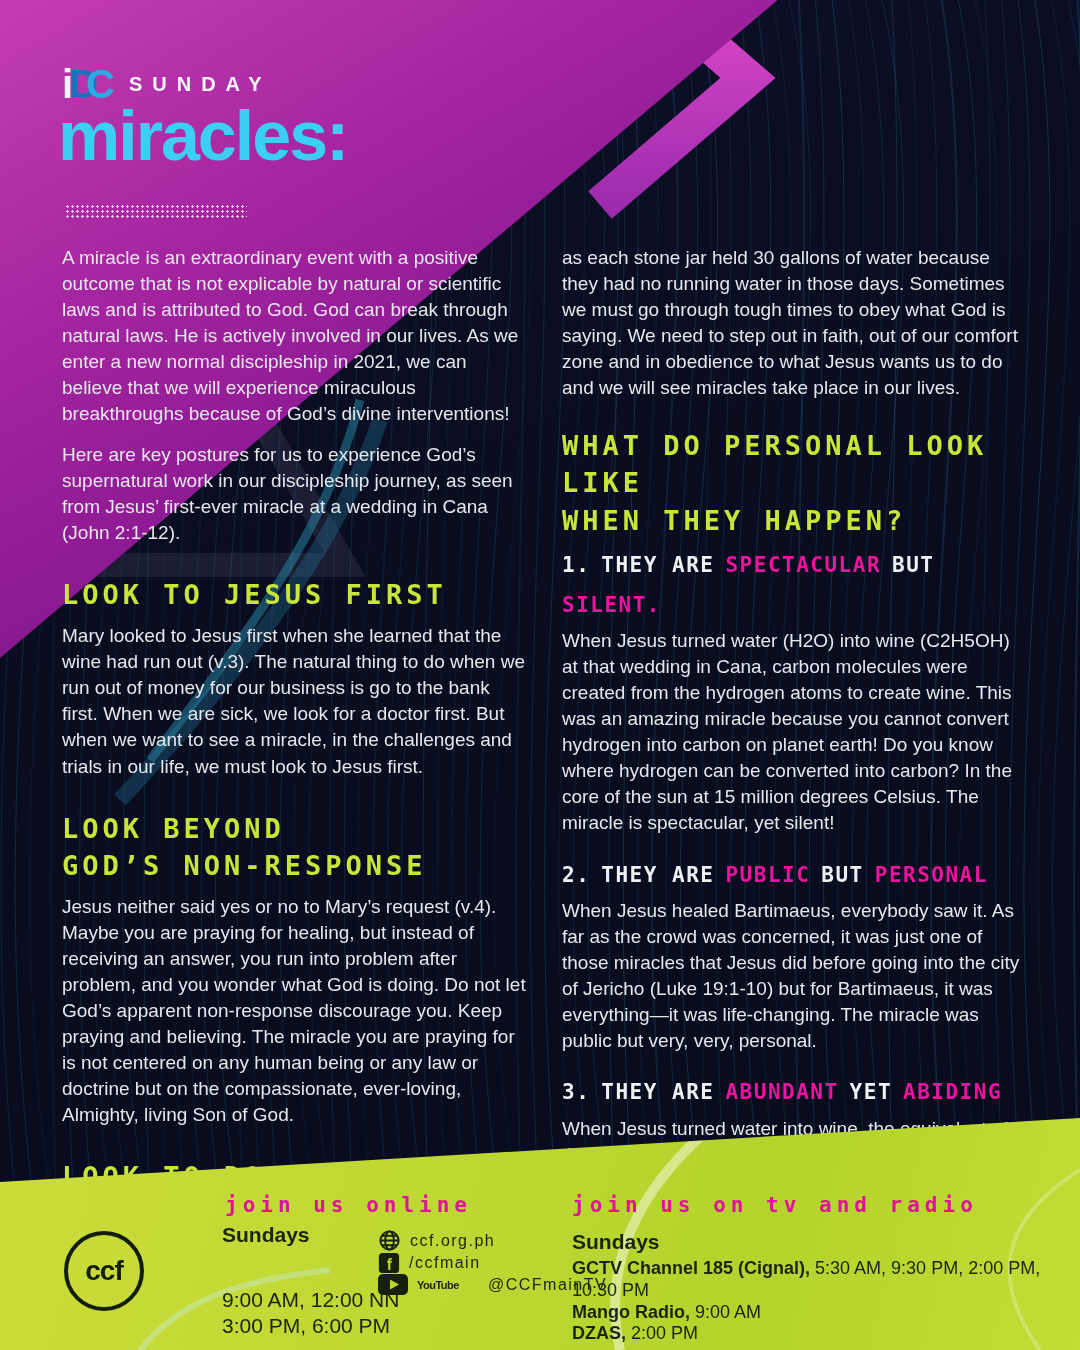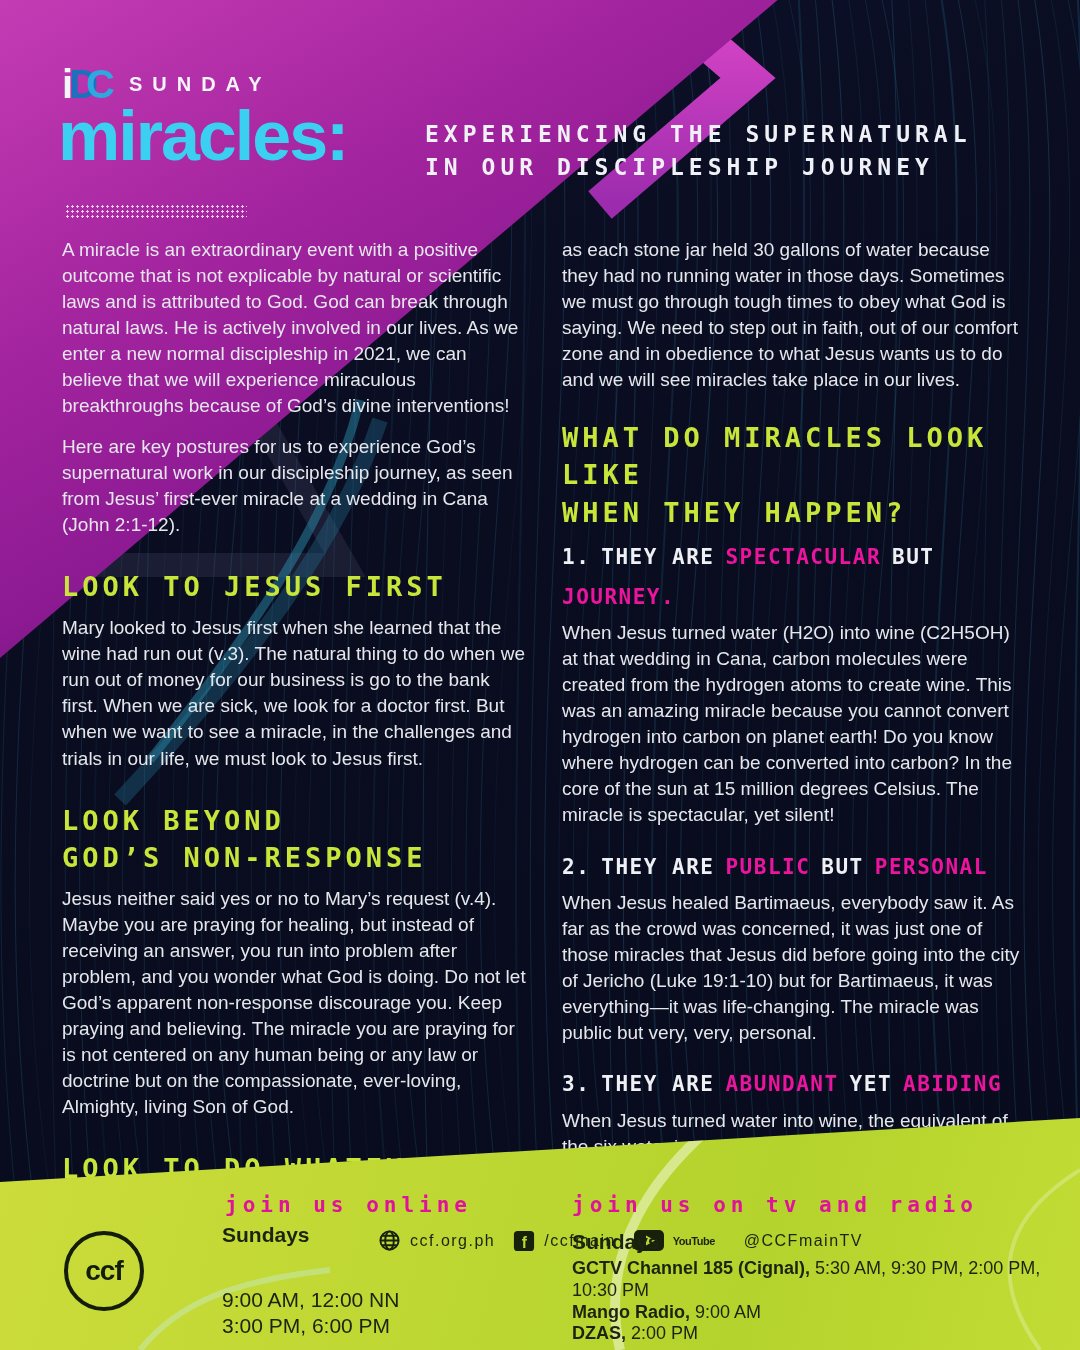--- a/index.html
+++ b/index.html
@@ -23,21 +23,21 @@
          letter-spacing:-2px;color:#3bd0f2;}
   .subtitle{position:absolute;left:425px;top:118px;font-family:"DejaVu Sans Mono",monospace;
             font-weight:bold;font-size:23px;letter-spacing:5px;color:#f0f1f6;line-height:1.45;}
   .halftone{position:absolute;left:65px;top:204px;width:182px;height:15px;opacity:.8;
             background-image:radial-gradient(rgba(255,255,255,.95) 1.1px,transparent 1.4px);
             background-size:5px 5px;}
   
   .col{position:absolute;top:237px;width:466px;color:#e6e7ec;font-size:19px;line-height:1.37;}
   .col-left{left:62px;}
   .col-right{left:562px;}
-  .col p{margin:0 0 15px 0;}
+  .col p{margin:8px 0 15px 0;}
   .g-head{font-family:"DejaVu Sans Mono",monospace;font-weight:bold;color:#c8e53a;
           font-size:27px;letter-spacing:4px;line-height:1.38;margin:30px 0 10px 0;}
   .g-head.first{margin-top:30px;}
   .item-head{font-family:"DejaVu Sans Mono",monospace;font-weight:bold;color:#eef0f4;
              font-size:21px;letter-spacing:1.5px;margin:24px 0 9px 0;display:flex;gap:11px;flex-wrap:wrap;}
   .item-head .acc{color:#ec149e;}
   .closing{margin-top:36px !important;}
   
   .band{position:absolute;left:0;top:1110px;width:1080px;height:240px;z-index:4;
         clip-path:polygon(0 72px,100% 8px,100% 100%,0 100%);
@@ -48,21 +48,21 @@
             border-radius:50%;display:flex;align-items:center;justify-content:center;
             font-weight:bold;font-size:28px;letter-spacing:-1px;color:#141d09;}
   .join-head{position:absolute;font-family:"DejaVu Sans Mono",monospace;font-weight:bold;
              font-size:21px;letter-spacing:5px;color:#e0119a;}
   .jh-online{left:225px;top:83px;}
   .jh-tv{left:572px;top:83px;}
   .sundays{position:absolute;font-weight:bold;font-size:21px;}
   .su-online{left:222px;top:113px;}
   .su-tv{left:572px;top:120px;}
   .times{position:absolute;left:222px;top:141px;font-size:21px;line-height:1.22;margin-top:36px;}
-  .links{position:absolute;left:378px;top:119px;display:flex;flex-direction:row;gap:18px;text-align:right;}
+  .links{position:absolute;left:378px;top:119px;display:flex;flex-direction:column;gap:0;text-align:right;}
   .link-row{display:flex;align-items:center;gap:9px;font-size:16px;letter-spacing:1.5px;}
   .yt-word{font-weight:bold;font-size:11px;letter-spacing:-0.5px;margin-right:20px;}
   .sched{position:absolute;left:572px;top:148px;font-size:18px;line-height:1.21;}
   .sched b{font-weight:bold;}
   .ic{flex:0 0 auto;display:block;}
 </style>
 </head>
 <body>
 
 <div class="poster">
@@ -165,24 +165,20 @@
 
   <div class="logo-row">
     <div class="idc">
         <span class="i">i</span>
         <span class="d">D</span>
         <span class="c">C</span>
       </div>
     <div class="sunday">SUNDAY</div>
   </div>
   <div class="title">miracles:</div>
-  <div class="subtitle">
-    <div>EXPERIENCING THE SUPERNATURAL</div>
-    <div>IN OUR DISCIPLESHIP JOURNEY</div>
-  </div>
   <div class="halftone"></div>
 
   <div class="col col-left">
     <p>A miracle is an extraordinary event with a positive outcome that is not explicable by natural or scientific laws and is attributed to God. God can break through natural laws. He is actively involved in our lives. As we enter a new normal discipleship in 2021, we can believe that we will experience miraculous breakthroughs because of God’s divine interventions!</p>
     <p>Here are key postures for us to experience God’s supernatural work in our discipleship journey, as seen from Jesus’ first-ever miracle at a wedding in Cana (John 2:1-12).</p>
 
     <div class="g-head first">
       <div>LOOK TO JESUS FIRST</div>
     </div>
     <p>Mary looked to Jesus first when she learned that the wine had run out (v.3). The natural thing to do when we run out of money for our business is go to the bank first. When we are sick, we look for a doctor first. But when we want to see a miracle, in the challenges and trials in our life, we must look to Jesus first.</p>
@@ -198,30 +194,30 @@
       <div>HE ASKS YOU TO DO;</div>
       <div>STEP IN FAITH, AND RECEIVE</div>
     </div>
     <p>Mary instructed the servants to do whatever Jesus asked them to do (v. 5-8). Jesus told the servants to fill the six stone jars with water, but it was not easy to do so</p>
   </div>
 
   <div class="col col-right">
     <p>as each stone jar held 30 gallons of water because they had no running water in those days. Sometimes we must go through tough times to obey what God is saying. We need to step out in faith, out of our comfort zone and in obedience to what Jesus wants us to do and we will see miracles take place in our lives.</p>
 
     <div class="g-head" style="margin-top:26px">
-      <div>WHAT DO MIRACLES LOOK LIKE</div>
+      <div>WHAT DO PERSONAL LOOK LIKE</div>
       <div>WHEN THEY HAPPEN?</div>
     </div>
 
     <div class="item-head" style="margin-top:12px">
       <span>1.</span>
       <span>THEY ARE</span>
       <span class="acc">SPECTACULAR</span>
       <span>BUT</span>
-      <span class="acc">JOURNEY.</span>
+      <span class="acc">SILENT.</span>
     </div>
     <p>When Jesus turned water (H2O) into wine (C2H5OH) at that wedding in Cana, carbon molecules were created from the hydrogen atoms to create wine. This was an amazing miracle because you cannot convert hydrogen into carbon on planet earth! Do you know where hydrogen can be converted into carbon? In the core of the sun at 15 million degrees Celsius. The miracle is spectacular, yet silent!</p>
 
     <div class="item-head">
       <span>2.</span>
       <span>THEY ARE</span>
       <span class="acc">PUBLIC</span>
       <span>BUT</span>
       <span class="acc">PERSONAL</span>
     </div>

